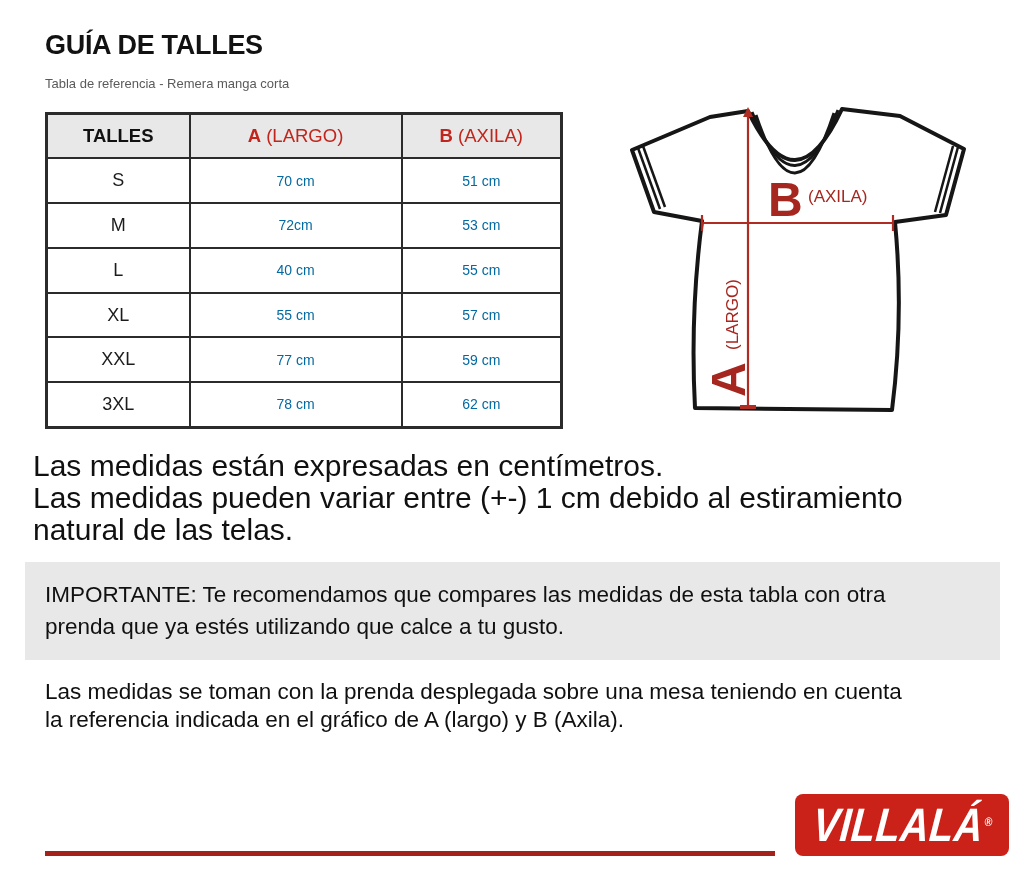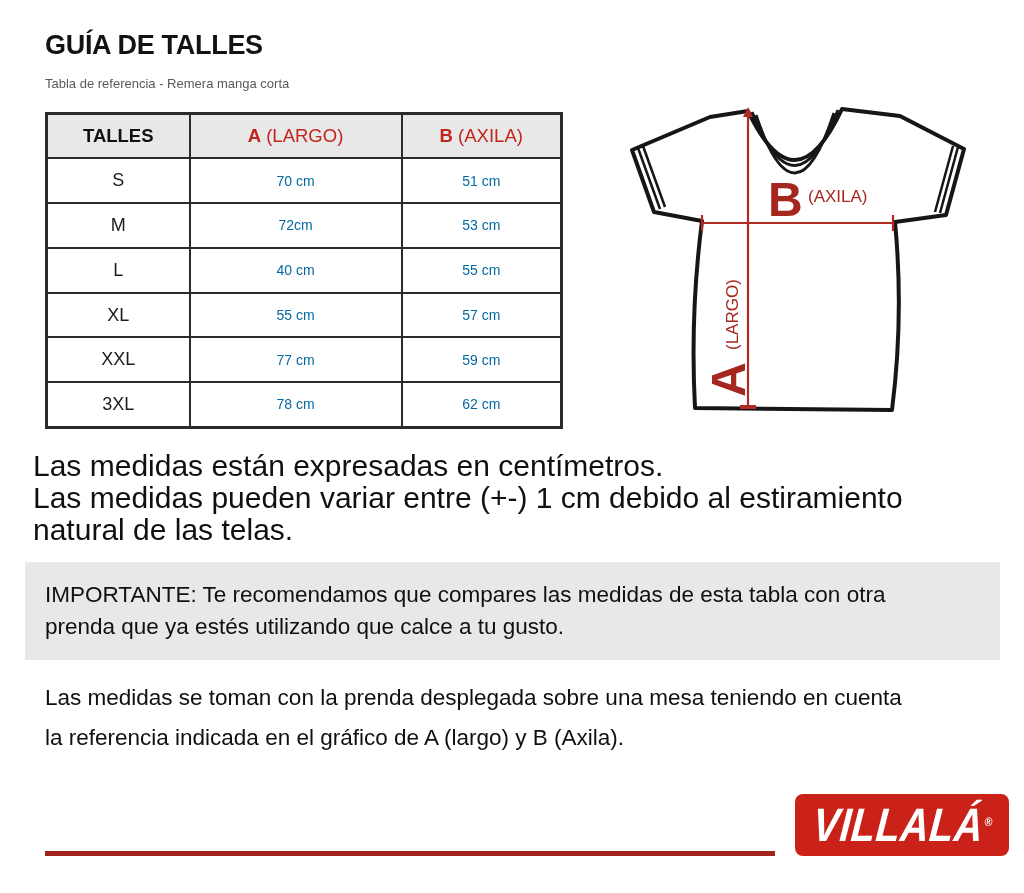--- a/index.html
+++ b/index.html
@@ -53,21 +53,21 @@
     font-size: 30px; line-height: 32px; color: #101010;
   }
   .important-box {
     position: absolute; left: 25px; top: 562px; width: 975px;
     background: #e8e8e8;
     padding: 17px 70px 17px 20px;
     font-size: 22.5px; line-height: 32px; color: #101010;
   }
   .note2 {
     position: absolute; left: 45px; top: 678px; width: 880px;
-    font-size: 22.5px; line-height: 40px; color: #101010;
+    font-size: 22.5px; line-height: 28px; color: #101010;
   }
   
   .footer-rule {
     position: absolute; left: 45px; top: 851px; width: 730px; height: 5px;
     background: #a3221c;
   }
   .brand-badge {
     position: absolute; left: 795px; top: 794px; width: 214px; height: 62px;
     background: #ca2118; border-radius: 8px;
     display: flex; align-items: center; justify-content: center;

